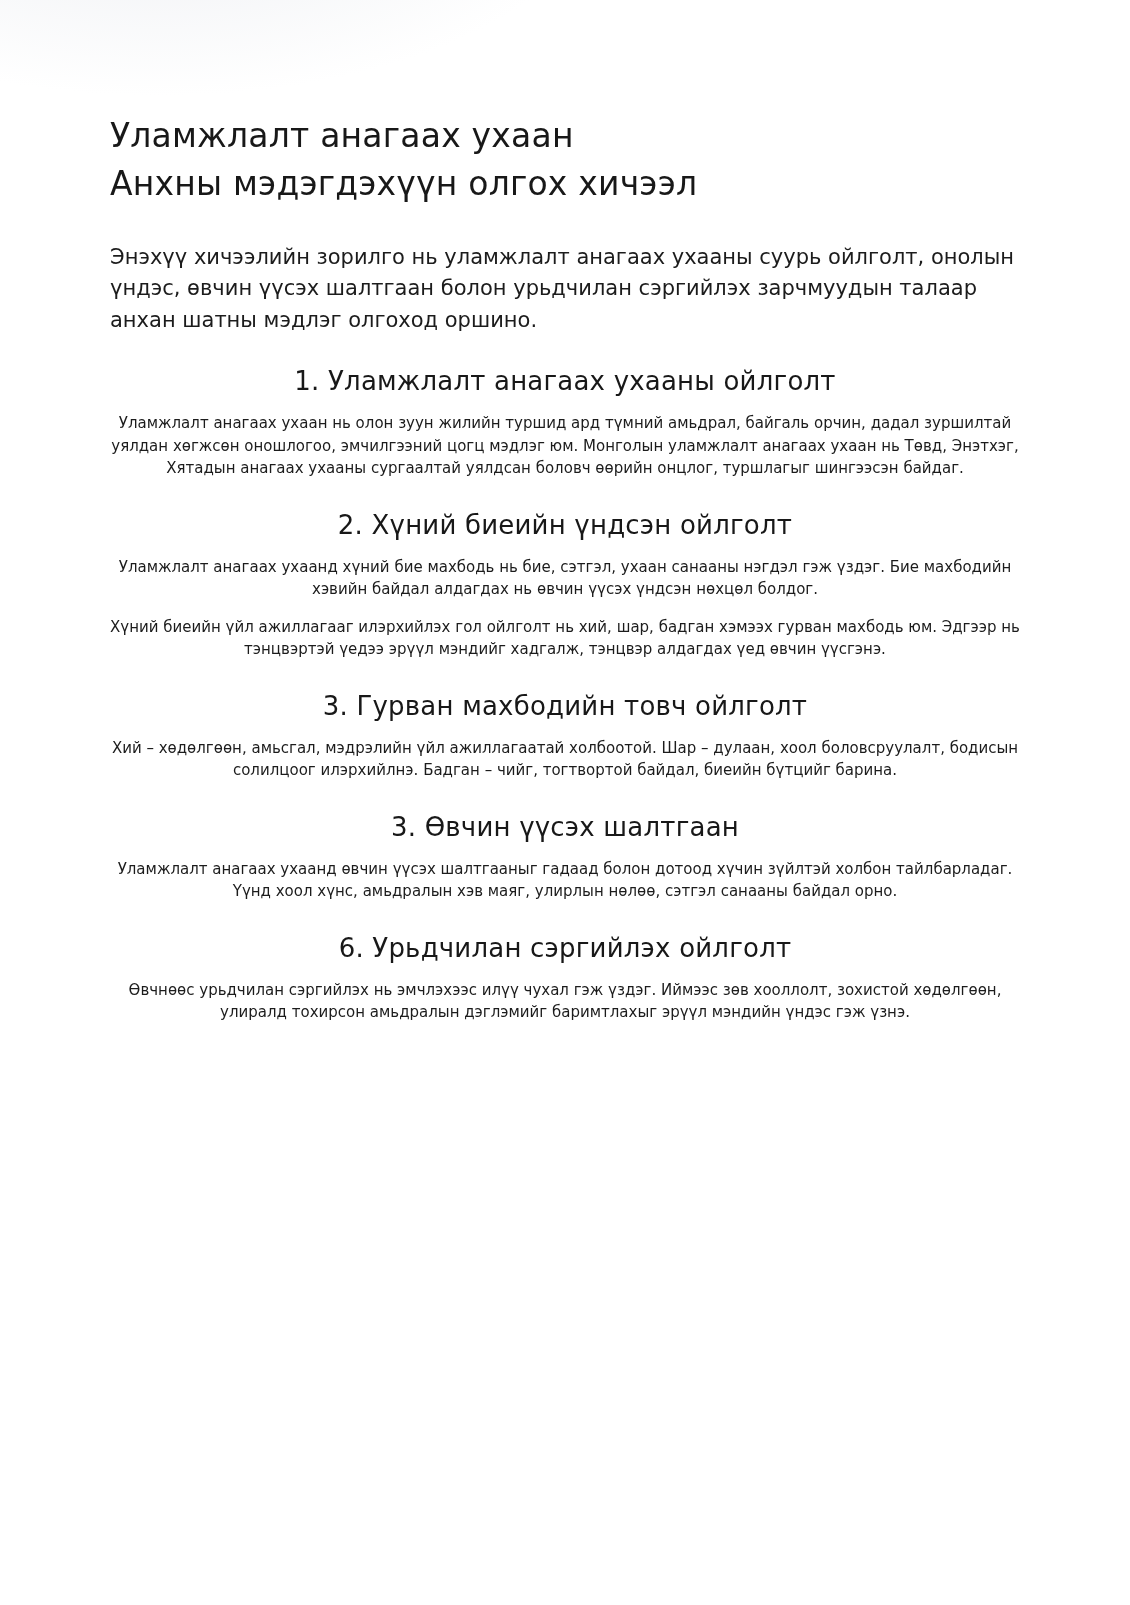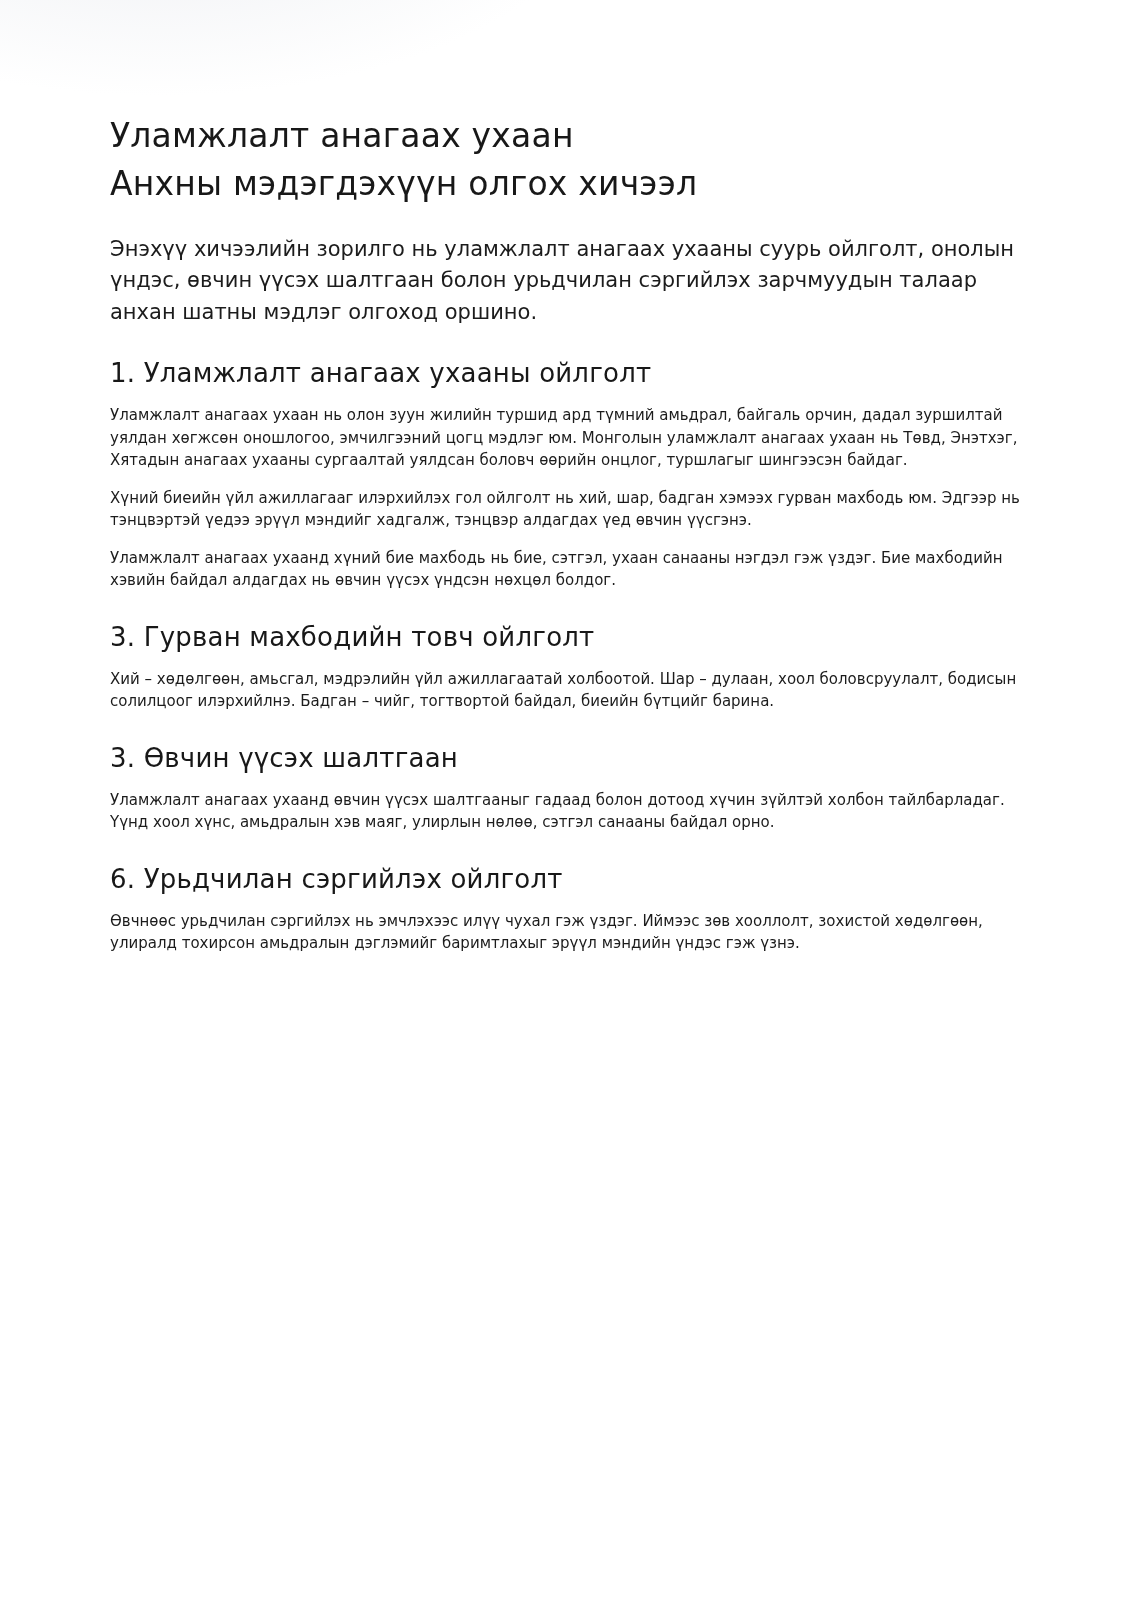--- a/index.html
+++ b/index.html
@@ -27,27 +27,27 @@
     color: #1b1b1b;
   }
   h1.doc-title {
     font-size: 33px;
     font-weight: 400;
     line-height: 1.45;
     color: #181818;
     letter-spacing: 0.2px;
   }
   p.intro {
-    margin-top: 26px;
+    margin-top: 34px;
     margin-bottom: 28px;
     font-size: 21px;
     line-height: 1.5;
     color: #1c1c1c;
   }
-  section { margin: 0; }
+  section { margin: 0; text-align: center; }
   h2.sec-heading {
     margin-top: 30px;
     margin-bottom: 16px;
     font-size: 26px;
     font-weight: 400;
     color: #181818;
     letter-spacing: 0.2px;
   }
   section p {
     margin-bottom: 15px;
@@ -69,22 +69,23 @@
   </h1>
 
   <p class="intro">Энэхүү хичээлийн зорилго нь уламжлалт анагаах ухааны суурь ойлголт, онолын үндэс, өвчин үүсэх шалтгаан болон урьдчилан сэргийлэх зарчмуудын талаар анхан шатны мэдлэг олгоход оршино.</p>
 
   <section>
     <h2 class="sec-heading">1. Уламжлалт анагаах ухааны ойлголт</h2>
     <p>Уламжлалт анагаах ухаан нь олон зуун жилийн туршид ард түмний амьдрал, байгаль орчин, дадал зуршилтай уялдан хөгжсөн оношлогоо, эмчилгээний цогц мэдлэг юм. Монголын уламжлалт анагаах ухаан нь Төвд, Энэтхэг, Хятадын анагаах ухааны сургаалтай уялдсан боловч өөрийн онцлог, туршлагыг шингээсэн байдаг.</p>
   </section>
 
   <section>
+    <h2 class="sec-heading">2. Хүний биеийн үндсэн ойлголт</h2>
+    <p>Уламжлалт анагаах ухаанд хүний бие махбодь нь бие, сэтгэл, ухаан санааны нэгдэл гэж үздэг. Бие махбодийн хэвийн байдал алдагдах нь өвчин үүсэх үндсэн нөхцөл болдог.</p>
     <p>Хүний биеийн үйл ажиллагааг илэрхийлэх гол ойлголт нь хий, шар, бадган хэмээх гурван махбодь юм. Эдгээр нь тэнцвэртэй үедээ эрүүл мэндийг хадгалж, тэнцвэр алдагдах үед өвчин үүсгэнэ.</p>
-    <p>Уламжлалт анагаах ухаанд хүний бие махбодь нь бие, сэтгэл, ухаан санааны нэгдэл гэж үздэг. Бие махбодийн хэвийн байдал алдагдах нь өвчин үүсэх үндсэн нөхцөл болдог.</p>
   </section>
 
   <section>
     <h2 class="sec-heading">3. Гурван махбодийн товч ойлголт</h2>
     <p>Хий – хөдөлгөөн, амьсгал, мэдрэлийн үйл ажиллагаатай холбоотой. Шар – дулаан, хоол боловсруулалт, бодисын солилцоог илэрхийлнэ. Бадган – чийг, тогтвортой байдал, биеийн бүтцийг барина.</p>
   </section>
 
   <section>
     <h2 class="sec-heading">3. Өвчин үүсэх шалтгаан</h2>
     <p>Уламжлалт анагаах ухаанд өвчин үүсэх шалтгааныг гадаад болон дотоод хүчин зүйлтэй холбон тайлбарладаг. Үүнд хоол хүнс, амьдралын хэв маяг, улирлын нөлөө, сэтгэл санааны байдал орно.</p>

